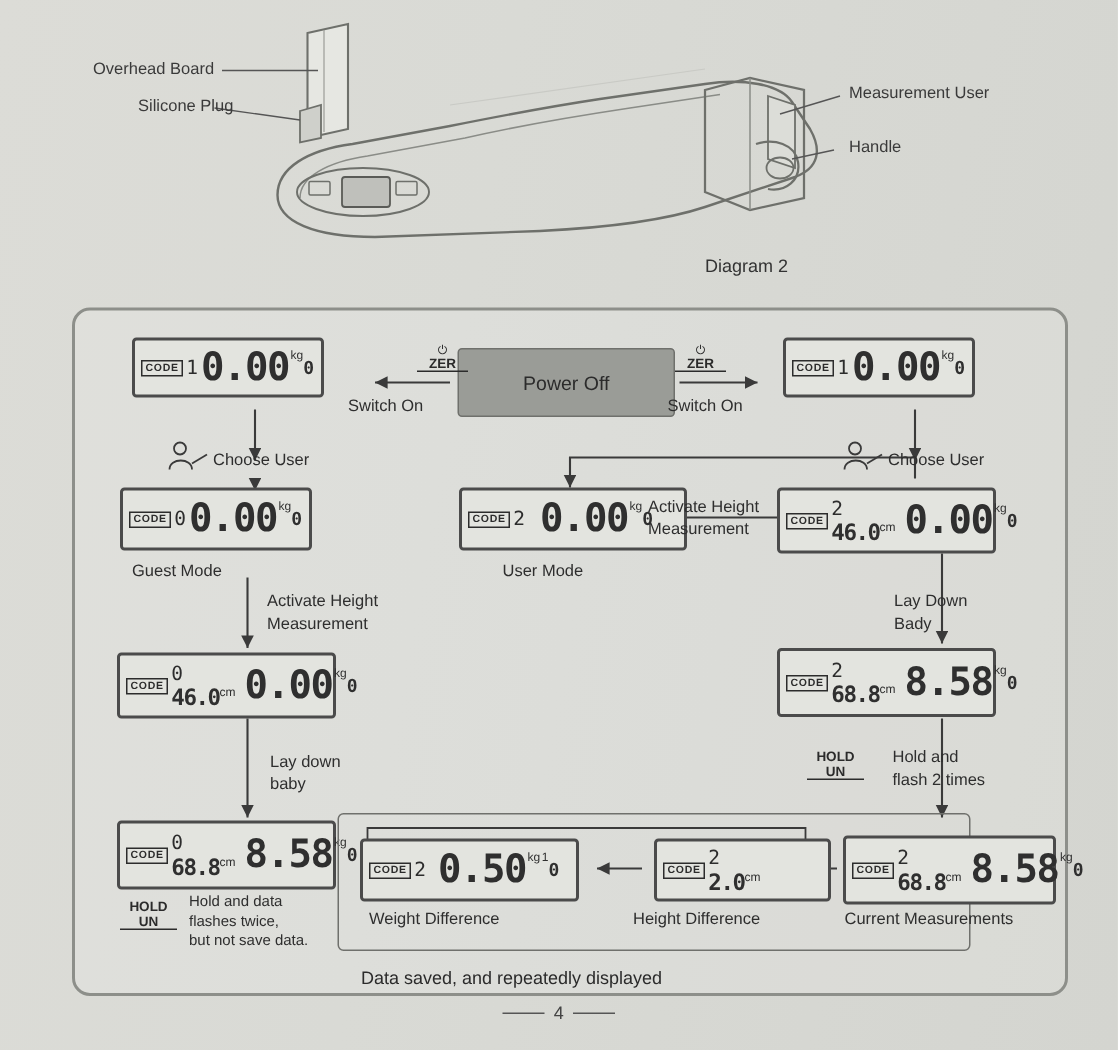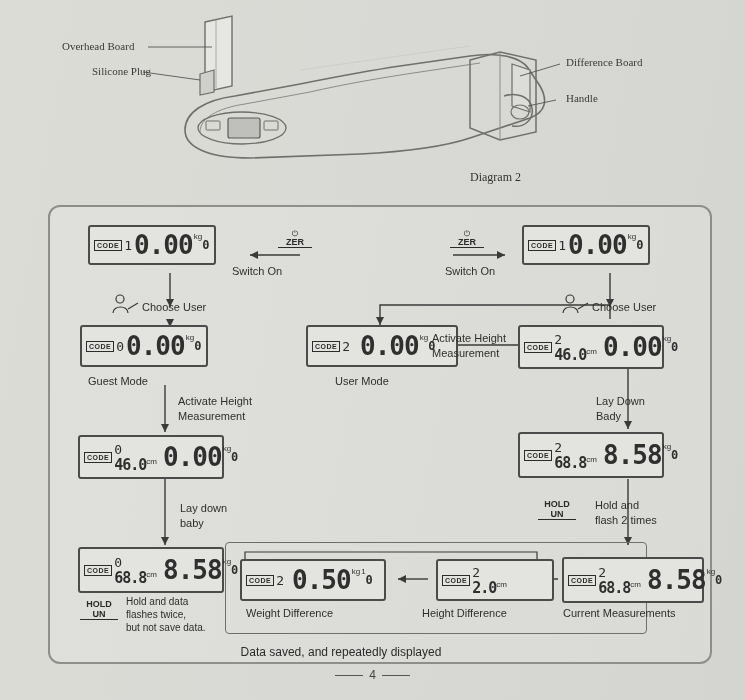--- a/index.html
+++ b/index.html
@@ -8,21 +8,21 @@
     background:#d8d9d4;
     font-family:"Liberation Sans", sans-serif;
     position:relative;
     overflow:hidden;
   }
   .page{
     position:absolute;left:0;top:0;width:745px;height:700px;
     background:linear-gradient(100deg,#dcdcd7 0%,#d9dad5 40%,#d4d5d0 100%);
   }
   
-  .diagram-area{position:absolute;left:0;top:0;width:745px;height:200px;font-family:Liberation Serif, serif;}
+  .diagram-area{position:absolute;left:0;top:0;width:745px;height:200px;}
   .lbl{
     position:absolute;font-size:11px;color:#3a3a3a;white-space:nowrap;
   }
   .diagram-caption{
     position:absolute;left:470px;top:170px;font-size:12px;color:#333;
   }
   
   .flowbox{
     position:absolute;left:48px;top:205px;width:660px;height:455px;
     border:2px solid #8d8f8a;border-radius:12px;background:rgba(255,255,255,0.12);
@@ -116,21 +116,21 @@
       <path d="M300,70 L470,46" stroke="#c9cac5" stroke-width="0.8"></path>
 
       <path d="M148,47 L212,47" stroke="#555" stroke-width="0.9"></path>
       <path d="M143,72 L200,80" stroke="#555" stroke-width="0.9"></path>
       <path d="M560,64 L520,76" stroke="#555" stroke-width="0.9"></path>
       <path d="M556,100 L528,106" stroke="#555" stroke-width="0.9"></path>
     </svg>
 
     <div class="lbl" style="left:62px;top:40px;">Overhead Board</div>
     <div class="lbl" style="left:92px;top:65px;">Silicone Plug</div>
-    <div class="lbl" style="left:566px;top:56px;">Difference Board</div>
+    <div class="lbl" style="left:566px;top:56px;">Measurement User</div>
     <div class="lbl" style="left:566px;top:92px;">Handle</div>
     <div class="diagram-caption">Diagram 2</div>
   </div>
 
   <div class="flowbox">
 
     <svg class="ov" width="660" height="455">
       <defs>
         <marker id="ah" markerWidth="8" markerHeight="8" refX="6" refY="3" orient="auto">
           <path d="M0,0 L6,3 L0,6 z" fill="#3a3a3a"></path>
@@ -170,20 +170,21 @@
       <g stroke="#3a3a3a" stroke-width="1.2" fill="none">
         <circle cx="70" cy="92" r="4"></circle>
           <path d="M63,106 C63,98 78,98 78,106"></path>
           <path d="M78,102 L88,96"></path>
         <circle cx="520" cy="92" r="4"></circle>
           <path d="M513,106 C513,98 528,98 528,106"></path>
           <path d="M528,102 L538,96"></path>
       </g>
     </svg>
 
+    <div class="poweroff">Power Off</div>
 
     <div class="zerbtn" style="left:228px;top:22px;width:34px;">
       <div>⏻</div>
       <div class="zr">ZER</div>
     </div>
     <div class="zerbtn" style="left:400px;top:22px;width:34px;">
       <div>⏻</div>
       <div class="zr">ZER</div>
     </div>
     <div class="cap" style="left:182px;top:58px;">Switch On</div>

